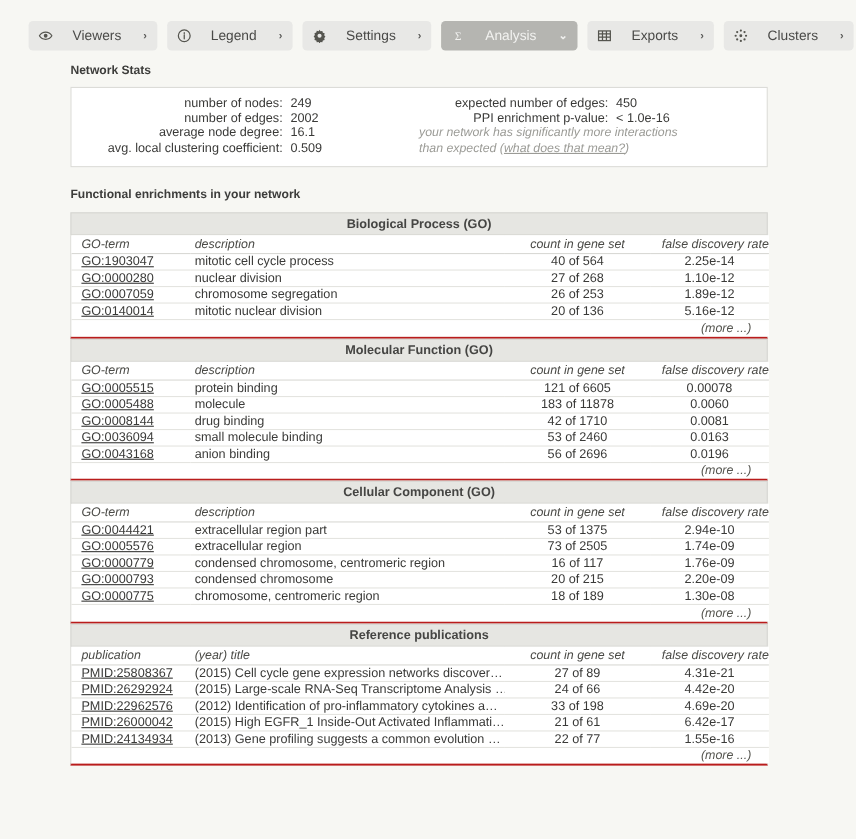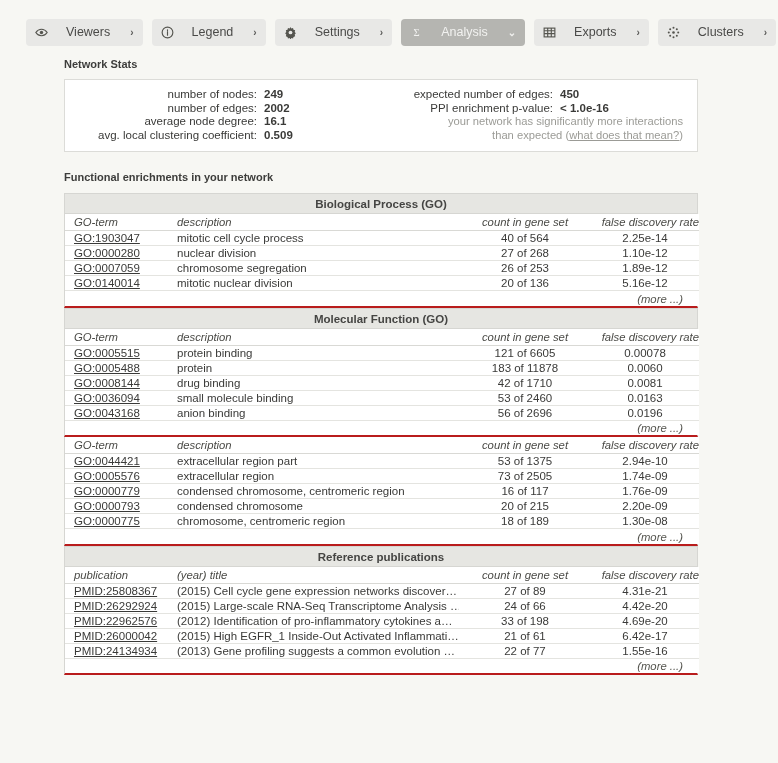--- a/index.html
+++ b/index.html
@@ -71,26 +71,27 @@
   }
   .stats-col { width: 50%; }
   .stat-row {
     display: flex;
     font-size: 11.5px;
     line-height: 13.6px;
     color: #3a3a38;
   }
   .stat-label { flex: 0 0 192px; text-align: right; }
   .stats-col.right .stat-label { flex: 0 0 172px; }
-  .stat-value { padding-left: 7px; font-weight: bold; }
+  .stat-value { padding-left: 7px; }
   .stat-note {
     font-size: 11.2px;
     line-height: 13.6px;
+    font-style: italic;
     color: #9b9b96;
-    text-align: right;
+    text-align: left;
     padding-right: 14px;
   }
   .stat-note u { text-decoration: underline; }
 
   
   .etable {
     width: 634px;
     border-collapse: collapse;
   }
   .etable .caption {
@@ -347,21 +348,21 @@
             </thead>
             <tbody>
               <tr>
                 <td class="c-id"><span class="idlink">GO:0005515</span></td>
                 <td class="c-desc">protein binding</td>
                 <td class="c-count">121 of 6605</td>
                 <td class="c-fdr">0.00078</td>
               </tr>
               <tr>
                 <td class="c-id"><span class="idlink">GO:0005488</span></td>
-                <td class="c-desc">protein</td>
+                <td class="c-desc">molecule</td>
                 <td class="c-count">183 of 11878</td>
                 <td class="c-fdr">0.0060</td>
               </tr>
               <tr>
                 <td class="c-id"><span class="idlink">GO:0008144</span></td>
                 <td class="c-desc">drug binding</td>
                 <td class="c-count">42 of 1710</td>
                 <td class="c-fdr">0.0081</td>
               </tr>
               <tr>
@@ -377,20 +378,21 @@
                 <td class="c-fdr">0.0196</td>
               </tr>
               <tr class="more-row">
                 <td colspan="4"><span class="more-link">(more ...)</span></td>
               </tr>
             </tbody>
           </table>
         </div>
       </div>
       <div class="etable">
+        <div class="caption">Cellular Component (GO)</div>
         <div class="tbl-wrap">
           <table>
             <thead>
               <tr>
                 <th class="c-id">GO-term</th>
                 <th class="c-desc">description</th>
                 <th class="c-count">count in gene set</th>
                 <th class="c-fdr">false discovery rate</th>
               </tr>
             </thead>

